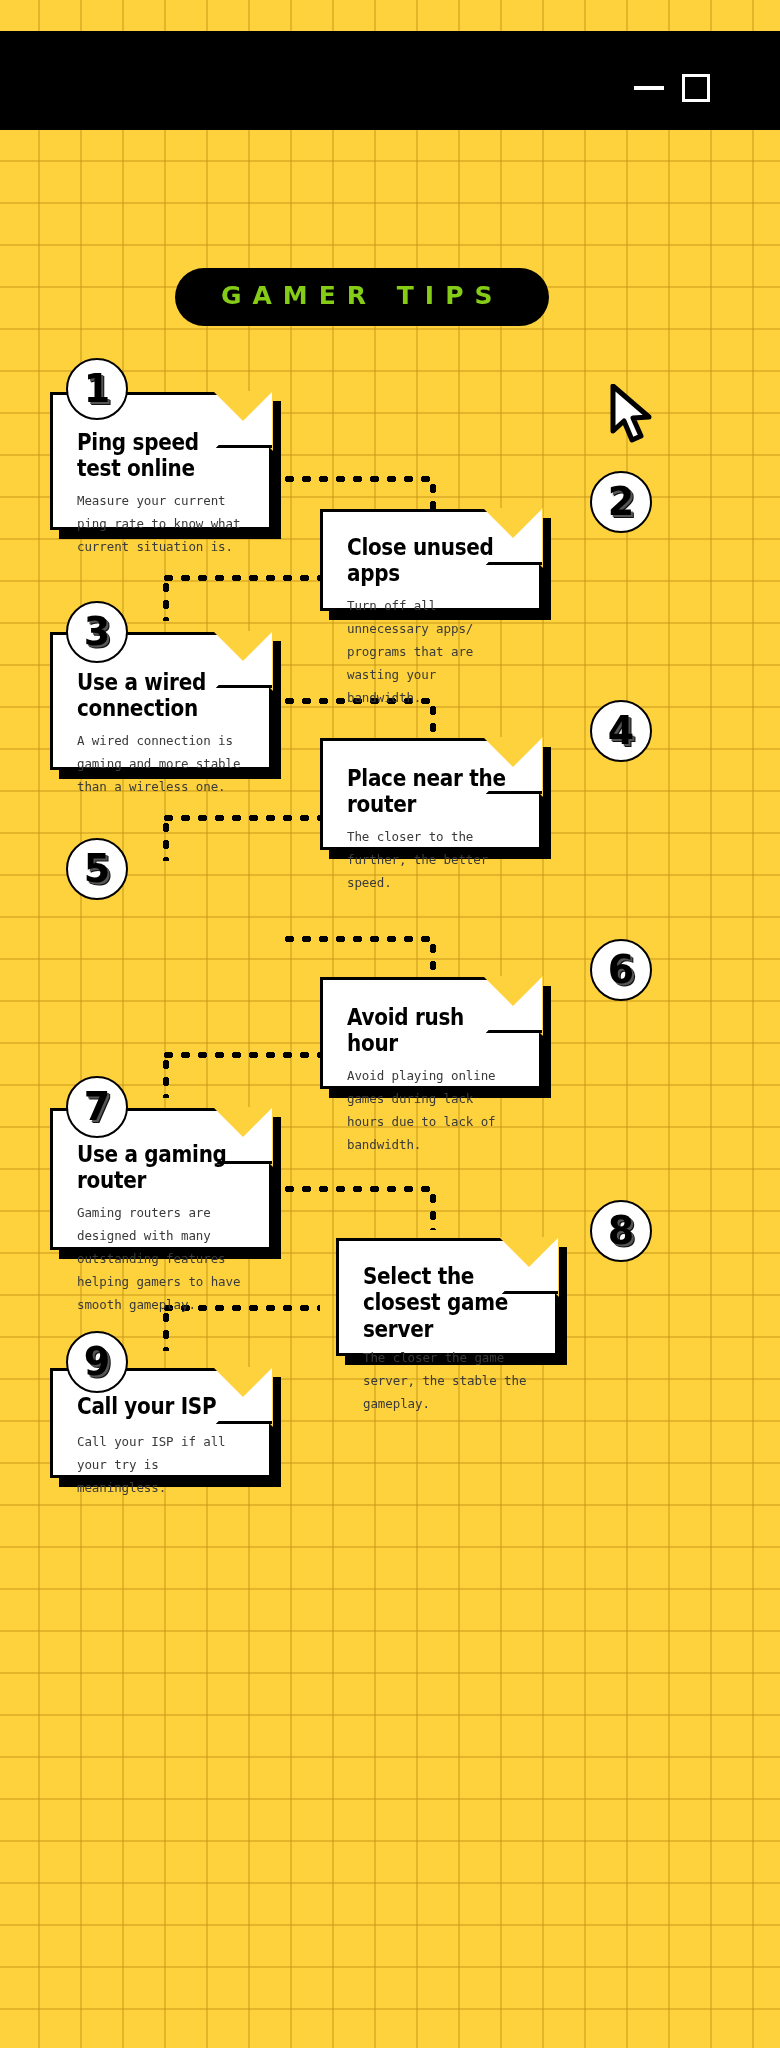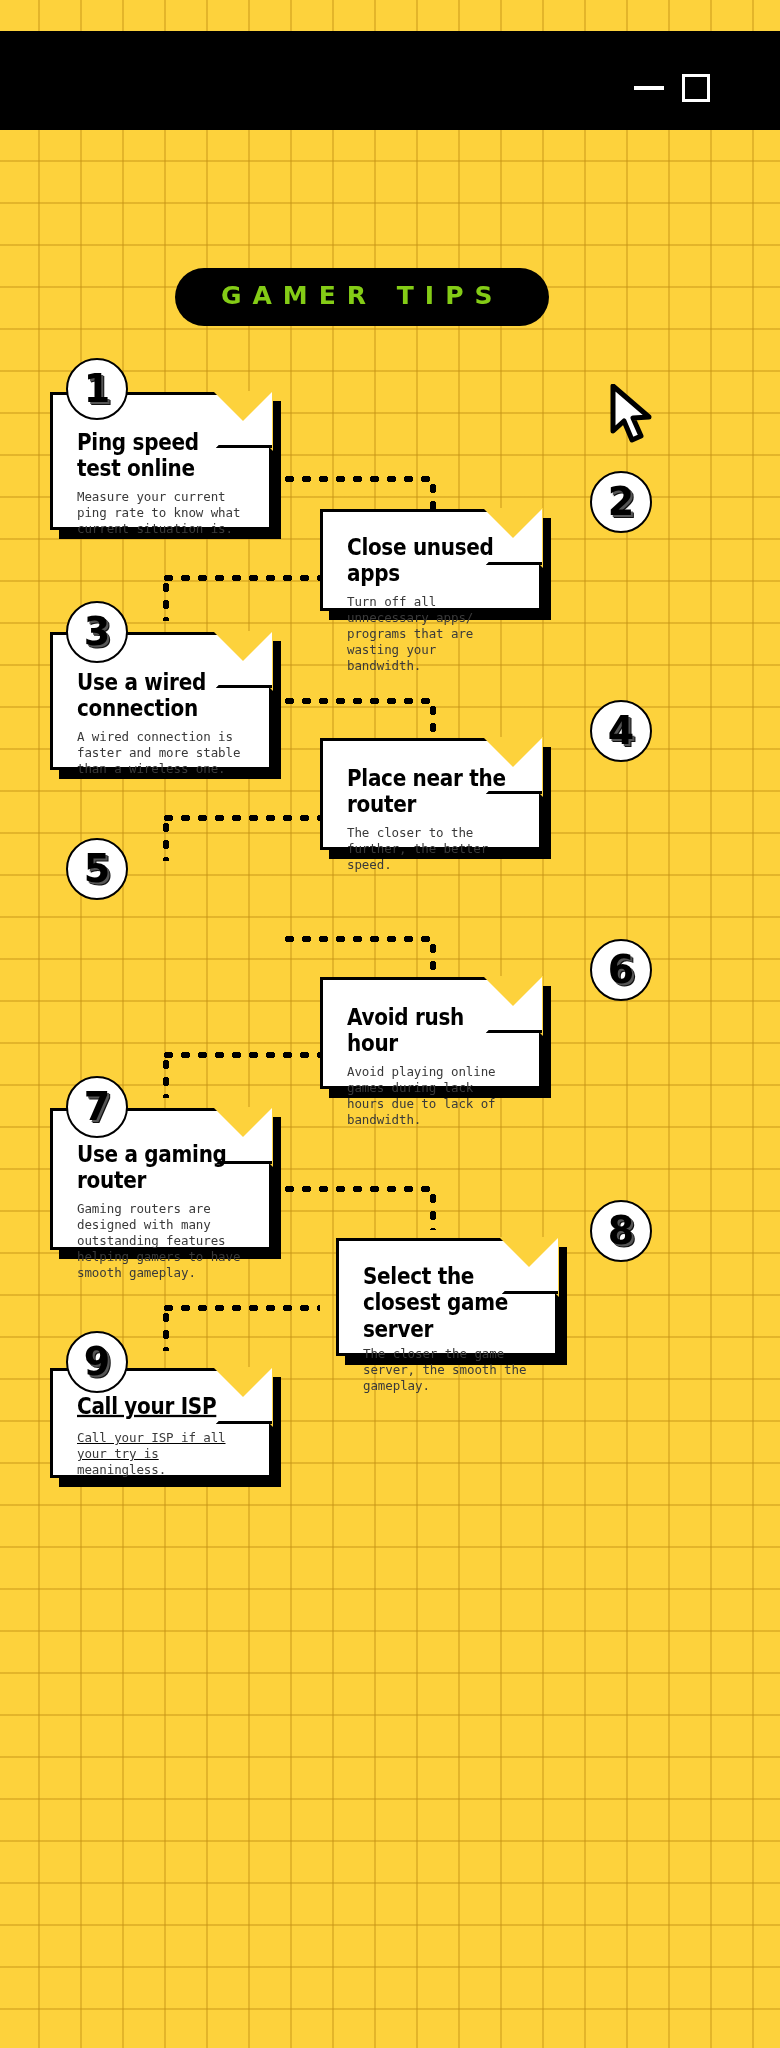--- a/index.html
+++ b/index.html
@@ -94,21 +94,21 @@
     line-height:23px;
     color:#000;
     transform:scaleY(1.15);
     transform-origin:left top;
     margin-bottom:14px;
     letter-spacing:-0.3px;
   }
   .card p {
     font-family:"DejaVu Sans Mono","Liberation Mono",monospace;
     font-size:12.5px;
-    line-height:16px;
+    line-height:23px;
     color:#3a3a3a;
     letter-spacing:-0.1px;
   }
 
   
   .numcircle {
     position:absolute;
     width:62px; height:62px; border-radius:50%;
     background:#fff; border:2px solid #000;
     z-index:9;
@@ -213,21 +213,21 @@
   <div class="dots-v" style="left:163px; top:579px; height:42px;"></div>
 
   <div class="numcircle" style="left:66px; top:601px;">
     <span>3</span>
   </div>
   <div class="card" style="left:50px; top:632px; width:222px; height:138px;">
     <div class="fold-cover"></div>
     <div class="fold"></div>
     <div class="card-body">
       <h3>Use a wired connection</h3>
-      <p>A wired connection is faster and more stable than a wireless one.</p>
+      <p>A wired connection is gaming and more stable than a wireless one.</p>
     </div>
   </div>
 
   <div class="dots-h" style="left:281px; top:698px; width:155px;"></div>
   <div class="dots-v" style="left:430px; top:702px; height:40px;"></div>
 
   <div class="numcircle" style="left:590px; top:700px;">
     <span>4</span>
   </div>
   <div class="card" style="left:320px; top:738px; width:222px; height:112px;">
@@ -280,33 +280,33 @@
   <div class="dots-v" style="left:430px; top:1190px; height:40px;"></div>
 
   <div class="numcircle" style="left:590px; top:1200px;">
     <span>8</span>
   </div>
   <div class="card" style="left:336px; top:1238px; width:222px; height:118px;">
     <div class="fold-cover"></div>
     <div class="fold"></div>
     <div class="card-body" style="padding-top:22px;">
       <h3>Select the closest game server</h3>
-      <p>The closer the game server, the smooth the gameplay.</p>
+      <p>The closer the game server, the stable the gameplay.</p>
     </div>
   </div>
 
   <div class="dots-h" style="left:160px; top:1305px; width:160px;"></div>
   <div class="dots-v" style="left:163px; top:1309px; height:42px;"></div>
 
   <div class="numcircle" style="left:66px; top:1331px;">
     <span>9</span>
   </div>
   <div class="card" style="left:50px; top:1368px; width:222px; height:110px;">
     <div class="fold-cover"></div>
     <div class="fold"></div>
-    <div class="card-body" style="padding-top:22px;text-decoration:underline;">
+    <div class="card-body" style="padding-top:22px;">
       <h3>Call your ISP</h3>
       <p>Call your ISP if all your try is meaningless.</p>
     </div>
   </div>
 
 
 </div>
 
 </body></html>

